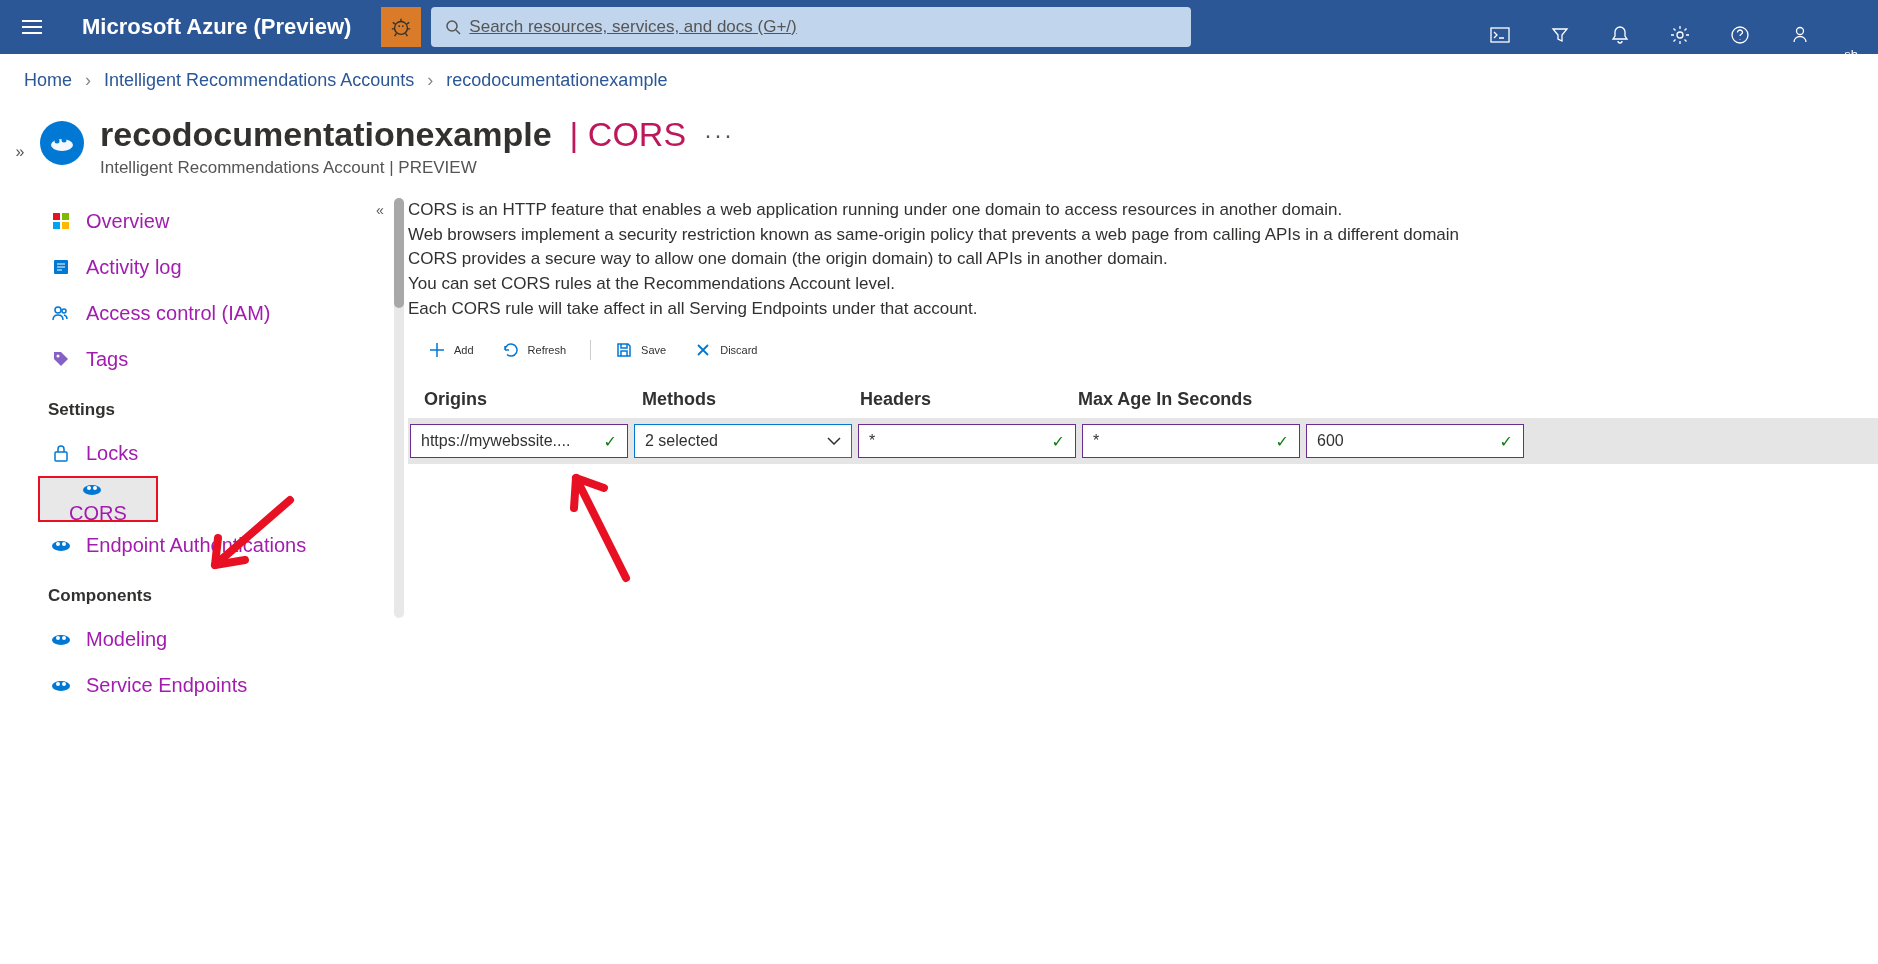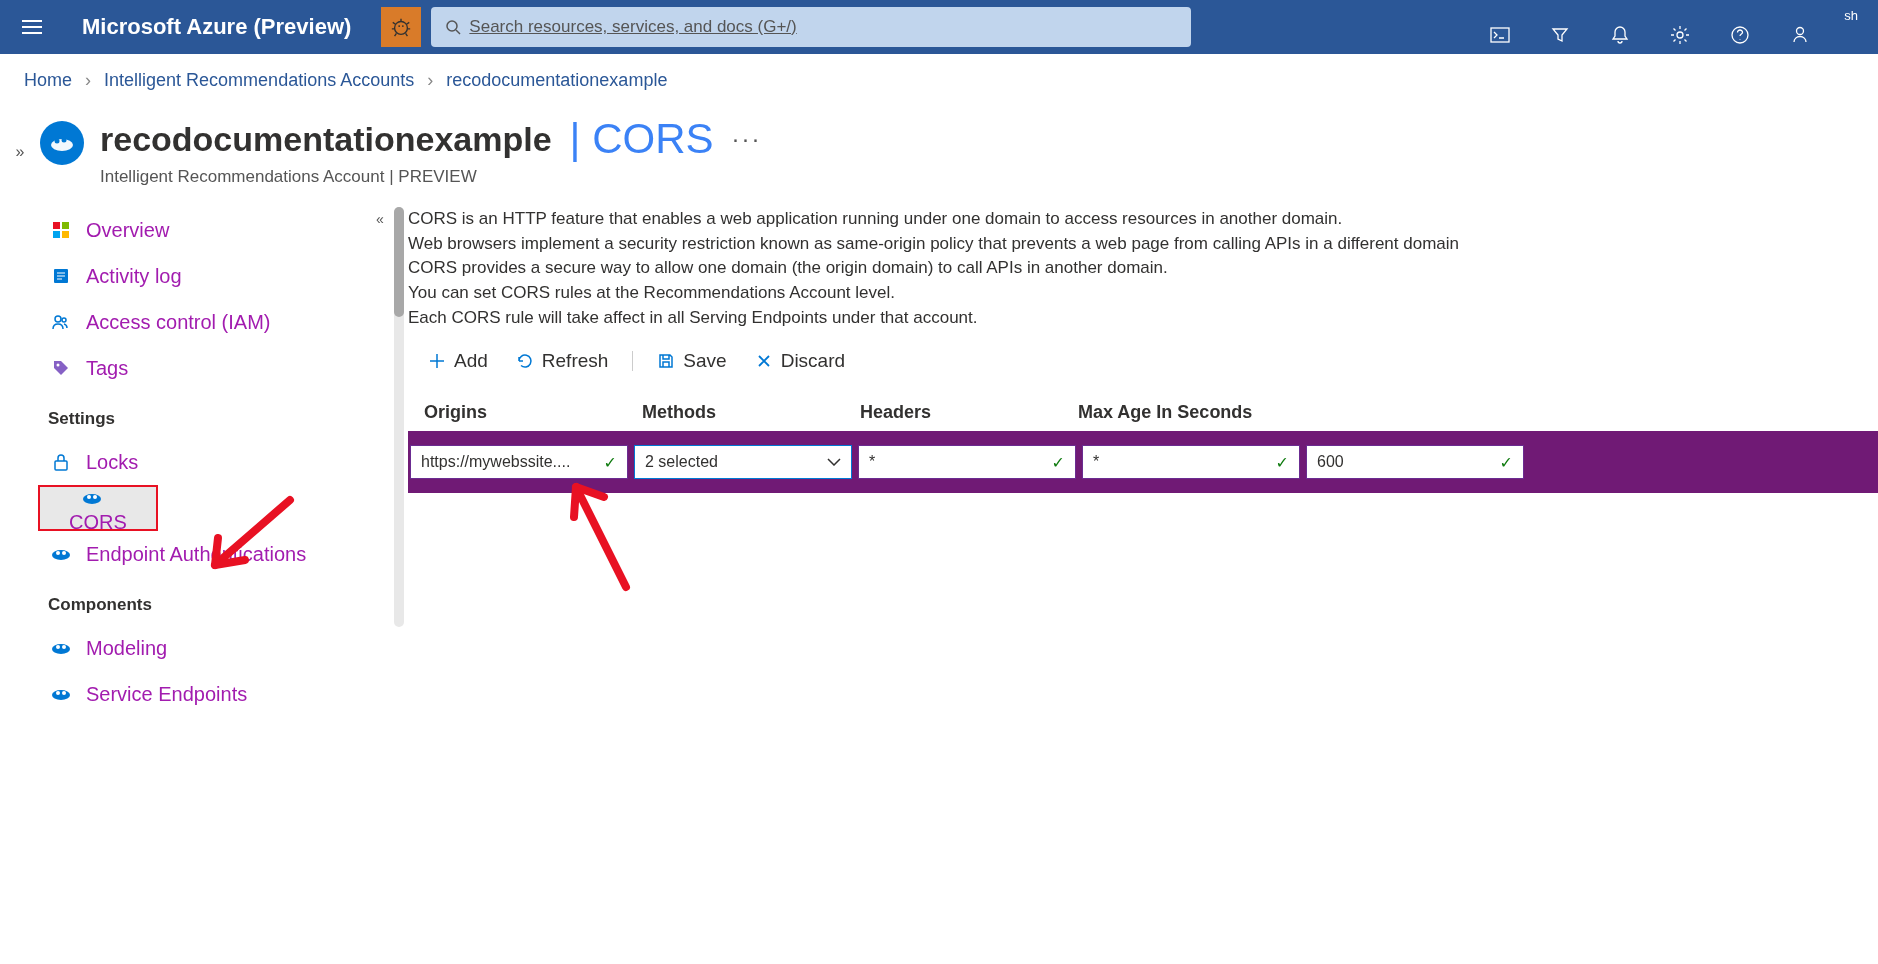--- a/index.html
+++ b/index.html
@@ -25,21 +25,21 @@
       display: flex;
       align-items: center;
       padding: 0 14px;
       color: #555;
       text-decoration: underline;
     }
     .search-box input {
       border: none; background: transparent; flex: 1; font-size: 17px; outline: none; color: #555; margin-left: 8px;
     }
     .search-box input::placeholder { color: #555; }
-    .top-actions { margin-left: auto; display: flex; align-items: flex-start; gap: 12px; margin-top: 16px; }
+    .top-actions { margin-left: auto; display: flex; align-items: flex-end; gap: 12px; margin-top: 16px; }
     .top-action { width: 48px; height: 54px; display: flex; align-items: center; justify-content: center; cursor: pointer; color: #fff; }
     .user-label { font-size: 13px; padding: 0 8px; }
     
     .breadcrumb {
       padding: 16px 24px;
       font-size: 18px;
       color: #2b5797;
     }
     .breadcrumb a { color: #2b5797; text-decoration: none; cursor: pointer; }
     .breadcrumb .sep { color: #888; margin: 0 8px; }
@@ -48,21 +48,21 @@
     .expand-toggle { width: 40px; padding-top: 36px; text-align: center; color: #555; font-size: 16px; cursor: pointer; }
     
     .main-col { flex: 1; display: flex; flex-direction: column; min-width: 0; }
     
     .page-header { display: flex; align-items: flex-start; padding: 8px 0 20px 0; }
     .resource-icon {
       width: 44px; height: 44px; background: #0078d4; border-radius: 50%; display: flex; align-items: center; justify-content: center; margin-right: 16px; margin-top: 6px;
     }
     .page-title-row { display: flex; align-items: center; gap: 18px; }
     .page-title { font-size: 34px; font-weight: 600; color: #323130; }
-    .page-title-suffix { font-size: 42px; font-weight: 400; color: #3b82f6; text-align: center; }
+    .page-title-suffix { font-size: 34px; font-weight: 400; color: #be185d; text-align: center; }
     .page-subtitle { font-size: 17px; color: #555; margin-top: 4px; }
     .more-dots { font-size: 24px; color: #555; cursor: pointer; letter-spacing: 2px; }
     
     .content-row { display: flex; flex: 1; min-height: 0; }
     
     .sidebar { width: 326px; flex-shrink: 0; padding-right: 8px; }
     .sidebar-search {
       border: 1px solid #888; border-radius: 0; height: 36px; display: flex; align-items: center; padding: 0 10px; margin-bottom: 12px;
     }
     .sidebar-search input { border: none; outline: none; flex: 1; font-size: 17px; margin-left: 6px; }
@@ -74,28 +74,28 @@
     .sidebar-icon { width: 26px; height: 26px; margin-right: 12px; display: flex; align-items: center; justify-content: center; flex-shrink: 0; }
     .sidebar-section { font-size: 17px; font-weight: 600; color: #323130; padding: 18px 8px 10px 8px; }
     
     .detail-panel { flex: 1; display: flex; min-width: 0; position: relative; }
     .collapse-chevron { width: 28px; padding-top: 4px; color: #555; font-size: 14px; cursor: pointer; text-align: center; flex-shrink: 0; }
     .scroll-track { width: 10px; background: #e8e8e8; height: 420px; margin-right: 4px; border-radius: 5px; }
     .scroll-thumb { width: 10px; background: #a8a8a8; height: 110px; border-radius: 5px; }
     .detail-content { flex: 1; min-width: 0; }
     .info-text { font-size: 17px; color: #323130; line-height: 1.45; }
     
-    .toolbar { display: flex; align-items: center; gap: 8px; margin-top: 14px; font-size: 19px; padding-left: 10px; }
+    .toolbar { display: flex; align-items: center; gap: 8px; margin-top: 14px; font-size: 11px; padding-left: 10px; }
     .toolbar-btn { display: flex; align-items: center; gap: 8px; padding: 6px 10px; cursor: pointer; color: #323130; }
     .toolbar-btn .ticon { color: #0078d4; }
     .toolbar-sep { width: 1px; height: 20px; background: #ccc; margin: 0 6px; }
     
     .table-header { display: flex; margin-top: 16px; padding: 0 8px; }
     .table-header .col { font-weight: 600; font-size: 18px; color: #323130; padding: 8px; }
-    .cors-row { display: flex; background: #701a75; padding: 14px 2px; align-items: center; gap: 6px; }
+    .cors-row { display: flex; background: #e5e5e5; padding: 6px 2px; align-items: center; gap: 6px; }
     .cors-input {
       border: 1px solid #6b2c91; height: 34px; background: #fff; display: flex; align-items: center; padding: 0 10px; font-size: 16px; position: relative;
     }
     .cors-input .check { color: #0f7b0f; margin-left: auto; }
     .cors-select { border: 1.5px solid #0078d4; }
     .cors-select .chevron { margin-left: auto; color: #323130; }
     
     .col-origins { width: 218px; }
     .col-methods { width: 218px; }
     .col-headers { width: 218px; }

